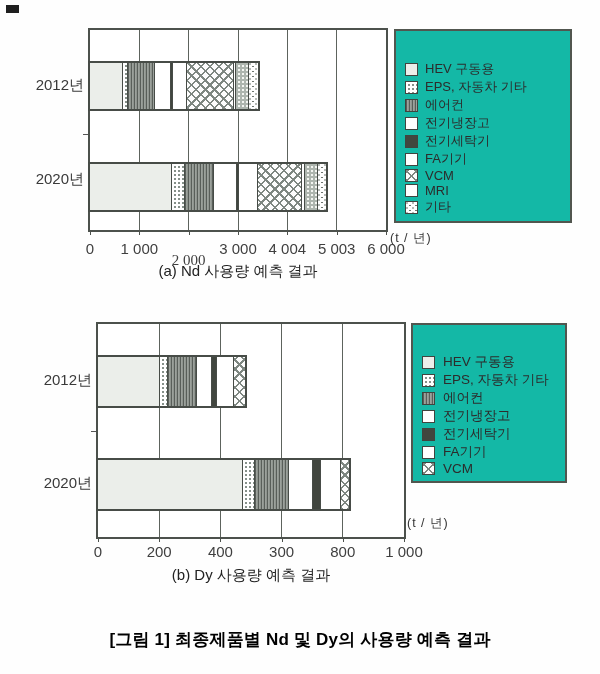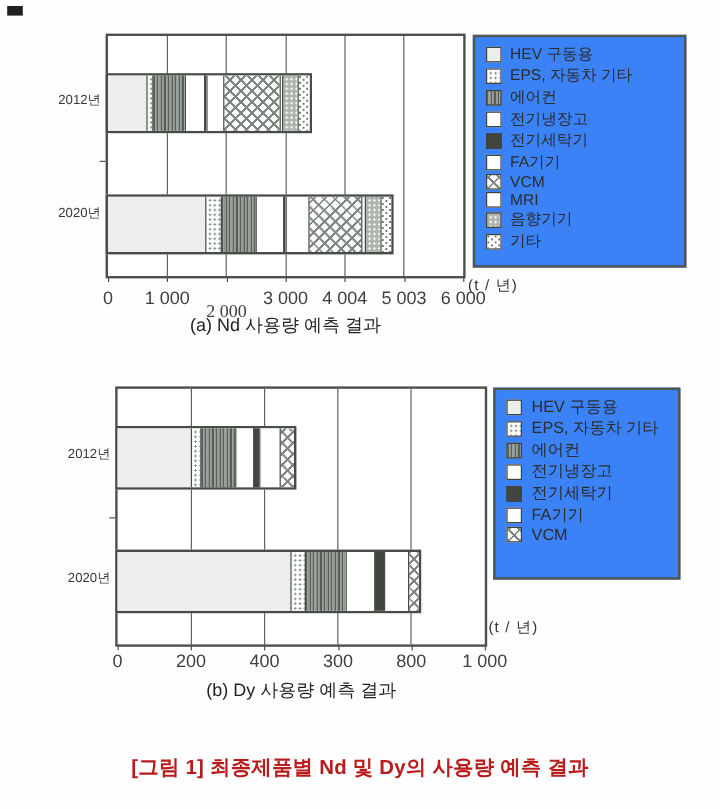--- a/index.html
+++ b/index.html
@@ -8,31 +8,31 @@
     font-family:"Liberation Sans", sans-serif;color:#333;overflow:hidden;
   }
   .artifact{position:absolute;left:6px;top:5px;width:13px;height:8px;background:#1f1f1f;}
   .plot{position:absolute;border:2px solid #4c514c;background:#fff;box-sizing:content-box;}
   .gridline{position:absolute;top:0;width:1px;height:100%;background:#5d635d;}
   .cat-tick{position:absolute;height:1px;background:#555;}
   .x-tickstub{position:absolute;width:1px;height:5px;background:#4c514c;}
   .bar{position:absolute;display:flex;border:2px solid #474c47;background:#fff;}
   .seg{height:100%;box-sizing:border-box;}
   .seg + .seg{border-left:1px solid #474c47;}
-  .ylabel{position:absolute;width:62px;text-align:right;font-size:11px;color:#3a3a3a;white-space:nowrap;}
+  .ylabel{position:absolute;width:62px;text-align:right;font-size:15px;color:#3a3a3a;white-space:nowrap;}
   .xtick{position:absolute;width:64px;text-align:center;font-size:15px;color:#3f3f3f;white-space:nowrap;}
   .subcap{position:absolute;transform:translateX(-50%);font-size:15px;color:#222;white-space:nowrap;}
   .unit{position:absolute;font-size:12.5px;color:#333;letter-spacing:1px;white-space:nowrap;}
-  .legend{position:absolute;border:2px solid #51564f;background:#3b82f6;box-sizing:border-box;
-          display:flex;flex-direction:column;justify-content:flex-start;}
+  .legend{position:absolute;border:2px solid #51564f;background:#14b8a6;box-sizing:border-box;
+          display:flex;flex-direction:column;justify-content:flex-end;}
   .lg-row{display:flex;align-items:center;}
   .sw{flex:0 0 auto;border:1.6px solid #40443f;box-sizing:content-box;background:#fff;}
   .lg-label{color:#2c2c2c;white-space:nowrap;}
   .caption{position:absolute;left:0;right:0;top:628px;text-align:center;font-weight:bold;
-           font-size:17px;color:#b91c1c;letter-spacing:0.2px;}
+           font-size:17px;color:#000000;letter-spacing:0.2px;}
   
   .pat-hev{background-color:#ebeeea;}
   .pat-eps{background-color:#fff;
     background-image:radial-gradient(circle,#86918a 0.9px,transparent 1px);
     background-size:4px 4px;background-position:1px 1px;}
   .pat-aircon{background-color:#8e948e;
     background-image:repeating-linear-gradient(90deg,rgba(45,50,46,0.55) 0 1px,rgba(255,255,255,0.12) 1px 2px,transparent 2px 3px);}
   .pat-fridge{background-color:#fff;}
   .pat-washer{background-color:#41463f;}
   .pat-fa{background-color:#fff;}
@@ -115,24 +115,20 @@
         </div>
         <div class="lg-row" style="gap: 7px;">
           <span class="sw pat-vcm" style="width: 11px; height: 11px;"></span>
           <span class="lg-label" style="font-size: 13px;">VCM</span>
         </div>
         <div class="lg-row" style="gap: 7px;">
           <span class="sw pat-mri" style="width: 11px; height: 11px;"></span>
           <span class="lg-label" style="font-size: 13px;">MRI</span>
         </div>
         <div class="lg-row" style="gap: 7px;">
-          <span class="sw pat-audio" style="width: 11px; height: 11px;"></span>
-          <span class="lg-label" style="font-size: 13px;">음향기기</span>
-        </div>
-        <div class="lg-row" style="gap: 7px;">
           <span class="sw pat-etc" style="width: 11px; height: 11px;"></span>
           <span class="lg-label" style="font-size: 13px;">기타</span>
         </div>
       </div>
     <div class="unit" style="left:390px;top:230px;">(t / 년)</div>
     <div class="subcap" style="left:238px;top:262px;">(a) Nd 사용량 예측 결과</div>
   <div class="x-tickstub" style="left: 90px; top: 230px;"></div>
       <div class="xtick" style="left: 58px; top: 240px;">0</div>
       <div class="x-tickstub" style="left: 139.333px; top: 230px;"></div>
       <div class="xtick" style="left: 107.333px; top: 240px;">1 000</div>

